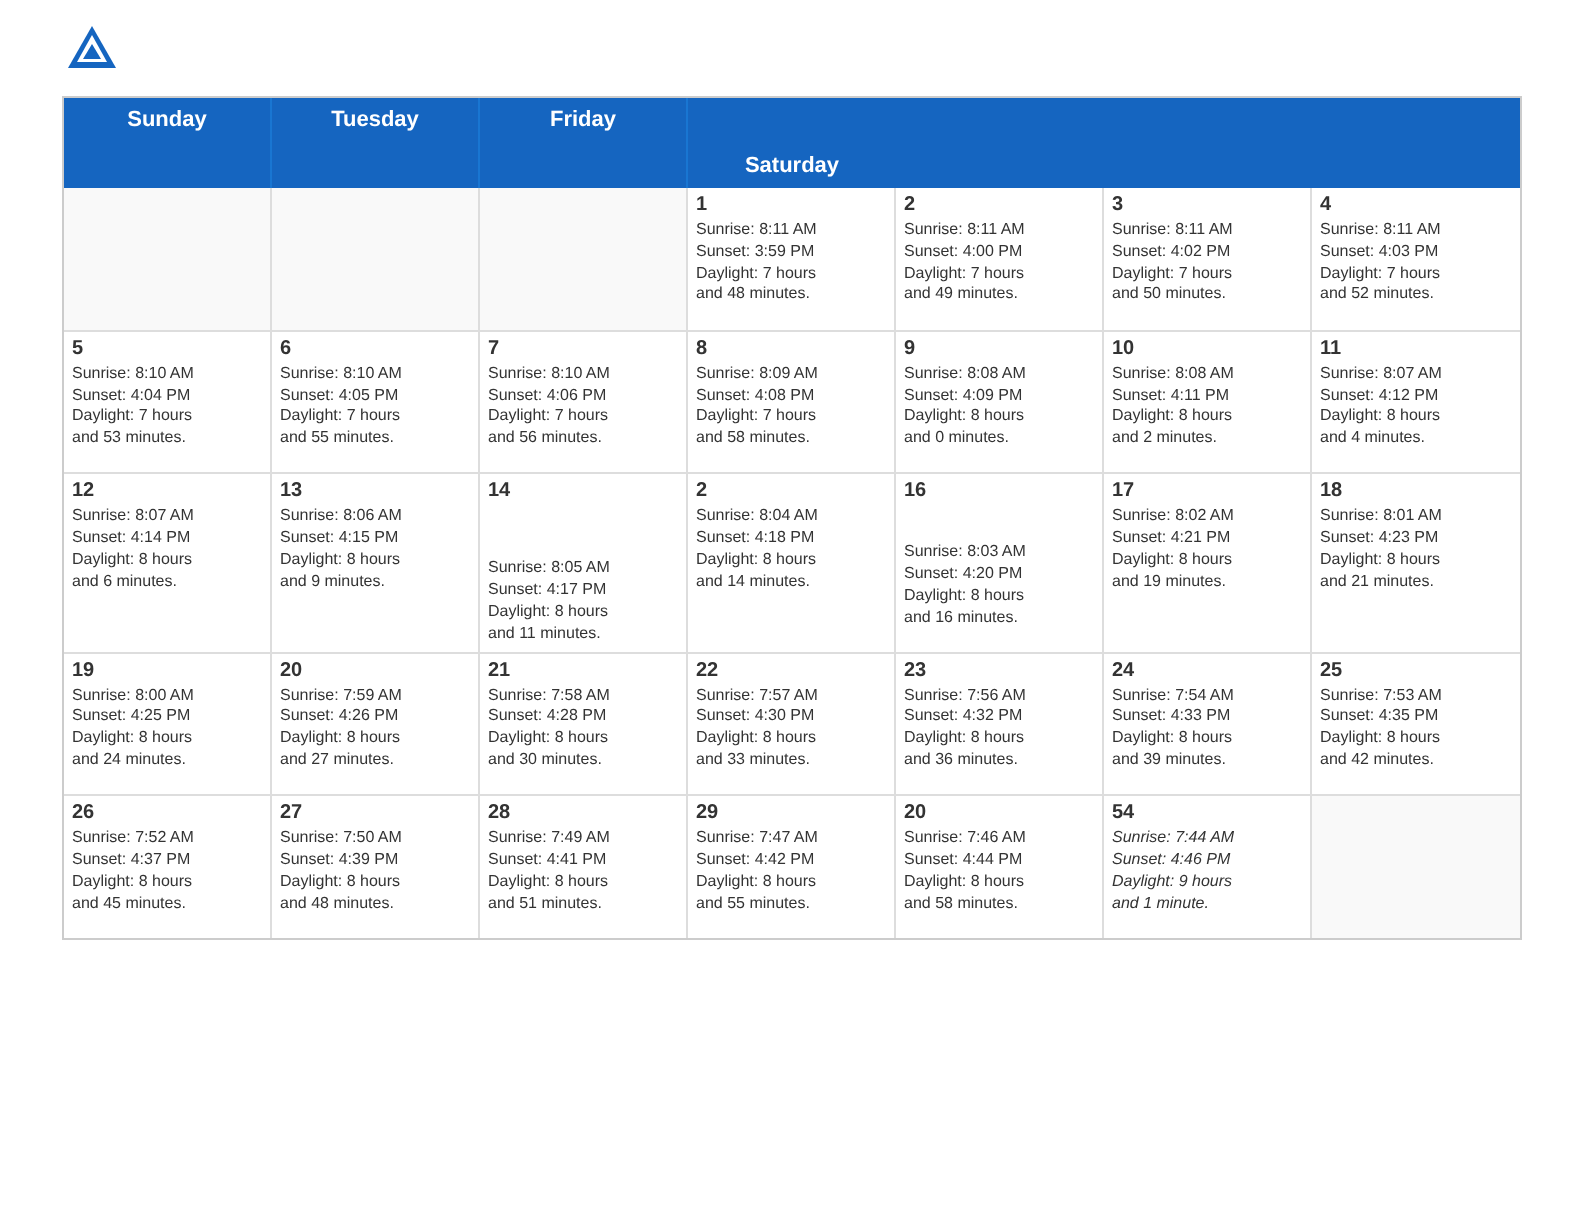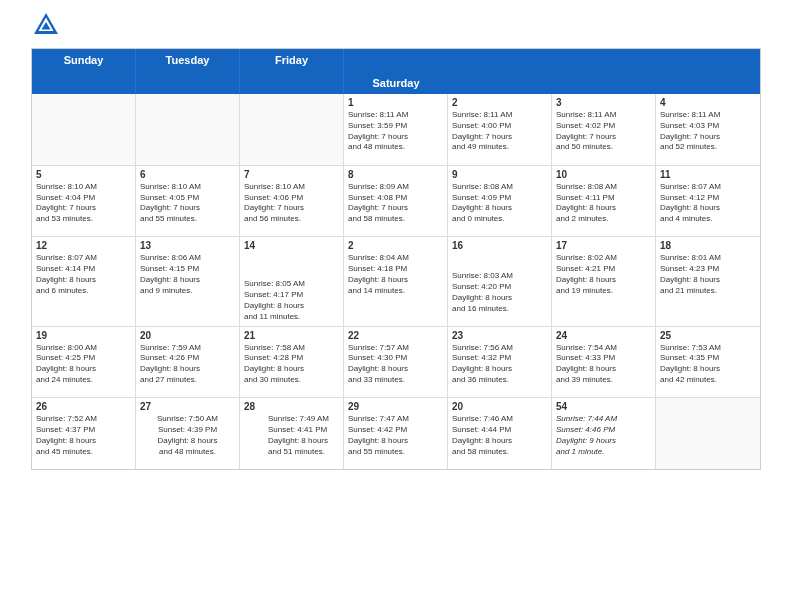--- a/index.html
+++ b/index.html
@@ -334,28 +334,28 @@
         <div class="cal-row">
           <div class="cal-cell">
             <div class="day-number">26</div>
             <div class="cell-text" style="white-space: pre-line;">Sunrise: 7:52 AM
 Sunset: 4:37 PM
 Daylight: 8 hours
 and 45 minutes.</div>
           </div>
           <div class="cal-cell">
             <div class="day-number">27</div>
-            <div class="cell-text" style="white-space: pre-line; text-align: center;">Sunrise: 7:50 AM
+            <div class="cell-text" style="white-space: pre-line;">Sunrise: 7:50 AM
 Sunset: 4:39 PM
 Daylight: 8 hours
 and 48 minutes.</div>
           </div>
           <div class="cal-cell">
             <div class="day-number">28</div>
-            <div class="cell-text" style="white-space: pre-line; margin-left: 24px;">Sunrise: 7:49 AM
+            <div class="cell-text" style="white-space: pre-line;">Sunrise: 7:49 AM
 Sunset: 4:41 PM
 Daylight: 8 hours
 and 51 minutes.</div>
           </div>
           <div class="cal-cell">
             <div class="day-number">29</div>
             <div class="cell-text" style="white-space: pre-line;">Sunrise: 7:47 AM
 Sunset: 4:42 PM
 Daylight: 8 hours
 and 55 minutes.</div>

